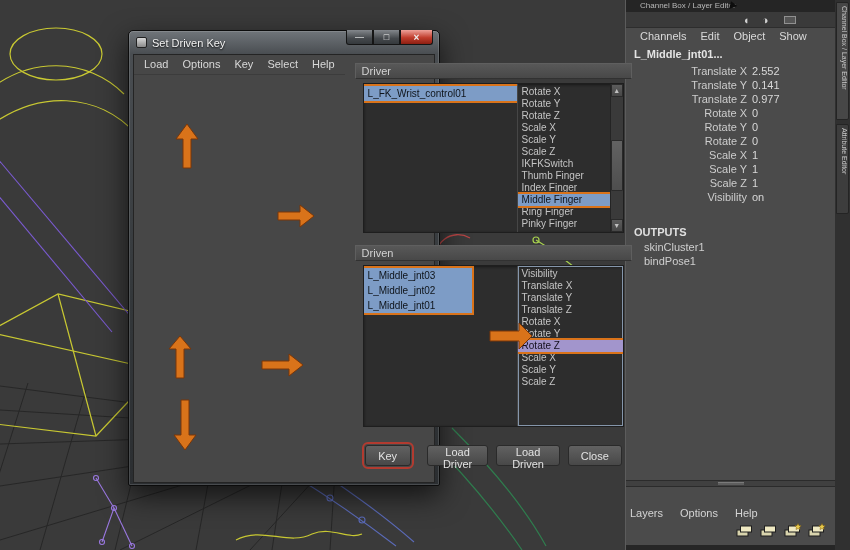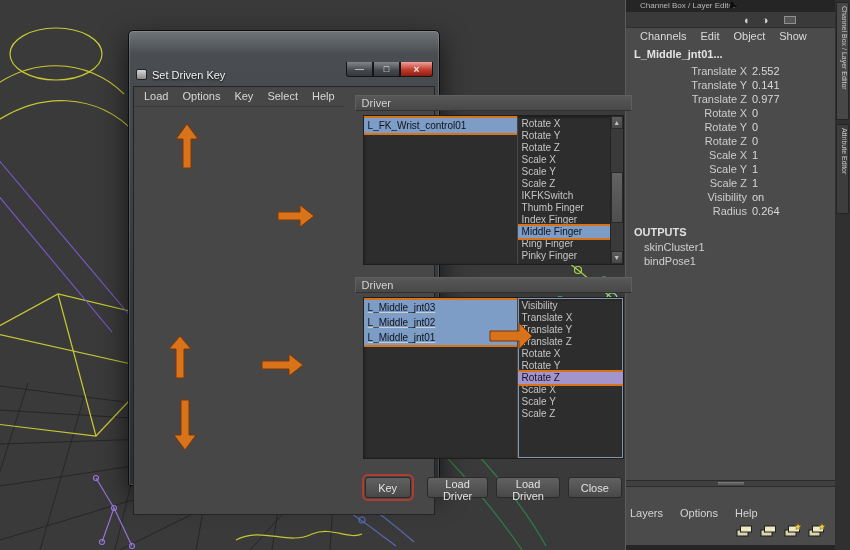--- a/index.html
+++ b/index.html
@@ -21,21 +21,21 @@
   .dialog {
     position:absolute; left:128px; top:30px; width:312px; height:456px; z-index:30;
     background:linear-gradient(#6e7periodic276 0px, #6e7276 0px); 
   }
   .dialog {
     background:linear-gradient(#70757a 0%, #4a4e52 5%, #33373a 60%, #2b2e31 100%);
     border:1px solid #0c0c0c; border-radius:5px 5px 2px 2px;
     box-shadow:0 10px 28px rgba(0,0,0,.65), inset 0 0 0 1px rgba(255,255,255,.14);
     padding:0 4px 4px;
   }
-  .titlebar { height:23px; position:relative; display:flex; align-items:center;margin-top:32px; }
+  .titlebar { height:23px; position:relative; display:flex; align-items:center; }
   .dlg-icon { width:11px; height:11px; margin:0 5px 0 3px; border:1px solid #222;
     background:linear-gradient(#d8d8d8,#8a8a8a); border-radius:2px; }
   .dlg-title { font-size:11px; color:#f2f2f2; text-shadow:0 1px 2px #000; }
   .winbtns { position:absolute; top:-1px; right:2px; display:flex; }
   .winbtn { width:27px; height:15px; display:flex; align-items:center; justify-content:center;
     font-size:9px; color:#eee; background:linear-gradient(#83878c,#44484c 60%,#35393c);
     border:1px solid #151515; border-top:none; }
   .winbtn.min { border-radius:0 0 0 3px; }
   .winbtn.close { width:33px; border-radius:0 0 3px 0;
     background:linear-gradient(#efa29a,#c03c2c 55%,#8d1f12); font-size:10px; font-weight:bold; }
@@ -52,21 +52,21 @@
   .driven-panel { height:162px; }
   .objlist { width:154px; border-right:1px solid #464646; padding-top:2px; overflow:hidden; }
   .attrarea { flex:1; display:flex; }
   .attrarea.focus { box-shadow:inset 0 0 0 1px #8596ab; }
   .attrlist { flex:1; padding-top:2px; overflow:hidden; }
   .obj-item { height:15px; line-height:15px; font-size:10px; color:#c8c8c8; padding-left:4px; white-space:nowrap; }
   .attr-item { height:12px; line-height:12px; font-size:10px; color:#c4c4c4; padding-left:4px; white-space:nowrap; }
   .sel-blue { background:var(--selection-blue,#7d9cc6); color:#0f141a; }
   .sel-purple { background:var(--selection-purple,#a295cc); color:#15101e; }
   .outline-orange { outline:2px solid var(--annotation-orange,#d9731a); position:relative; z-index:2; }
-  .group-outline { width:154px; outline:2px solid var(--annotation-orange,#d9731a); position:relative; z-index:2;text-decoration:underline; }
+  .group-outline { width:108px; outline:2px solid var(--annotation-orange,#d9731a); position:relative; z-index:2; }
   .scrollbar { width:13px; background:#3a3a3a; border-left:1px solid #242424; display:flex; flex-direction:column; }
   .sb-btn { height:13px; background:linear-gradient(#5c5c5c,#474747); border:1px solid #2a2a2a;
     color:#c0c0c0; font-size:7px; text-align:center; line-height:11px; }
   .sb-track { flex:1; position:relative; }
   .sb-thumb { position:absolute; left:0; right:0; top:35%; height:42%;
     background:linear-gradient(#626262,#4e4e4e); border:1px solid #292929; border-radius:1px; }
   .btnrow { display:flex; gap:8px; padding:6px 10px 0; }
   .dlg-btn { height:21px; padding:0 12px; font-size:11px; color:#e2e2e2;
     background:linear-gradient(#616161,#484848); border:1px solid #2a2a2a; border-radius:3px; cursor:default; }
   .dlg-btn.key { width:58px; margin-right:8px; }
@@ -264,24 +264,20 @@
         <span class="cb-name">Scale Y</span>
         <span class="cb-val">1</span>
       </div>
     <div class="cb-row">
         <span class="cb-name">Scale Z</span>
         <span class="cb-val">1</span>
       </div>
     <div class="cb-row">
         <span class="cb-name">Visibility</span>
         <span class="cb-val">on</span>
-      </div>
-    <div class="cb-row">
-        <span class="cb-name">Radius</span>
-        <span class="cb-val">0.264</span>
       </div>
   </div>
 
   <div class="cb-outputs">OUTPUTS</div>
   <div class="cb-out o1">skinCluster1</div>
   <div class="cb-out o2">bindPose1</div>
 
   <div class="cb-splitter">
       <div class="cb-grip"></div>
     </div>

